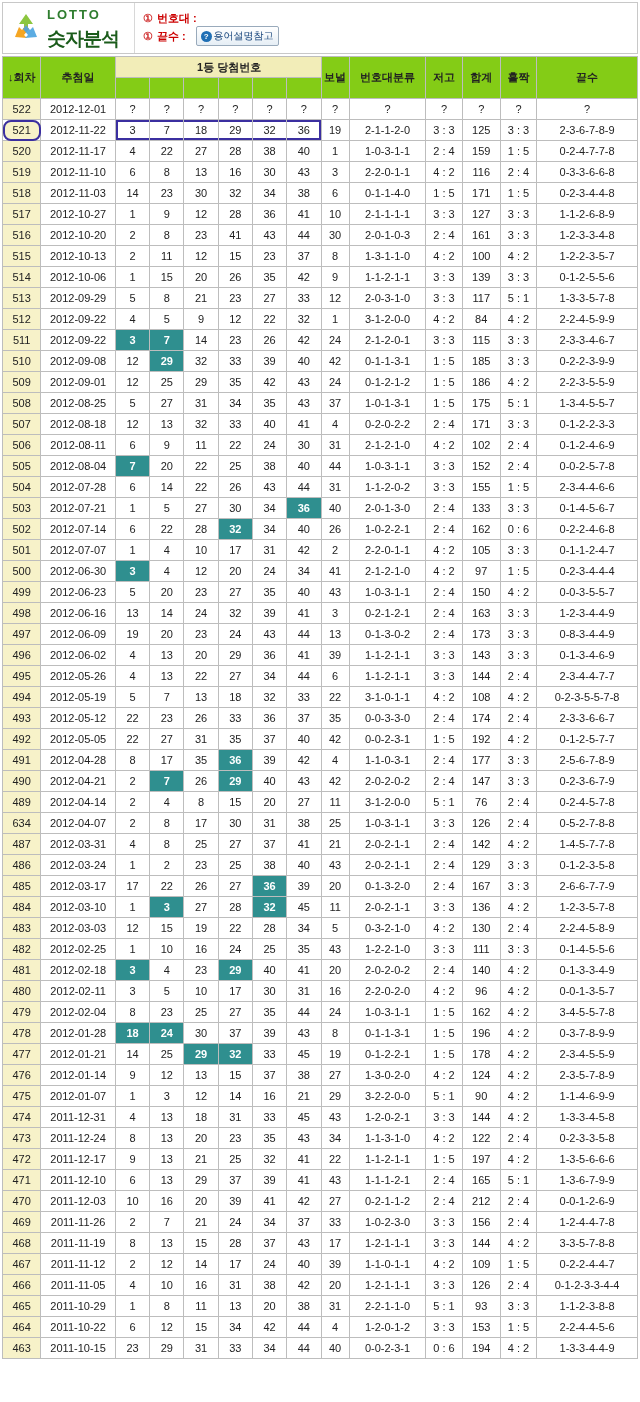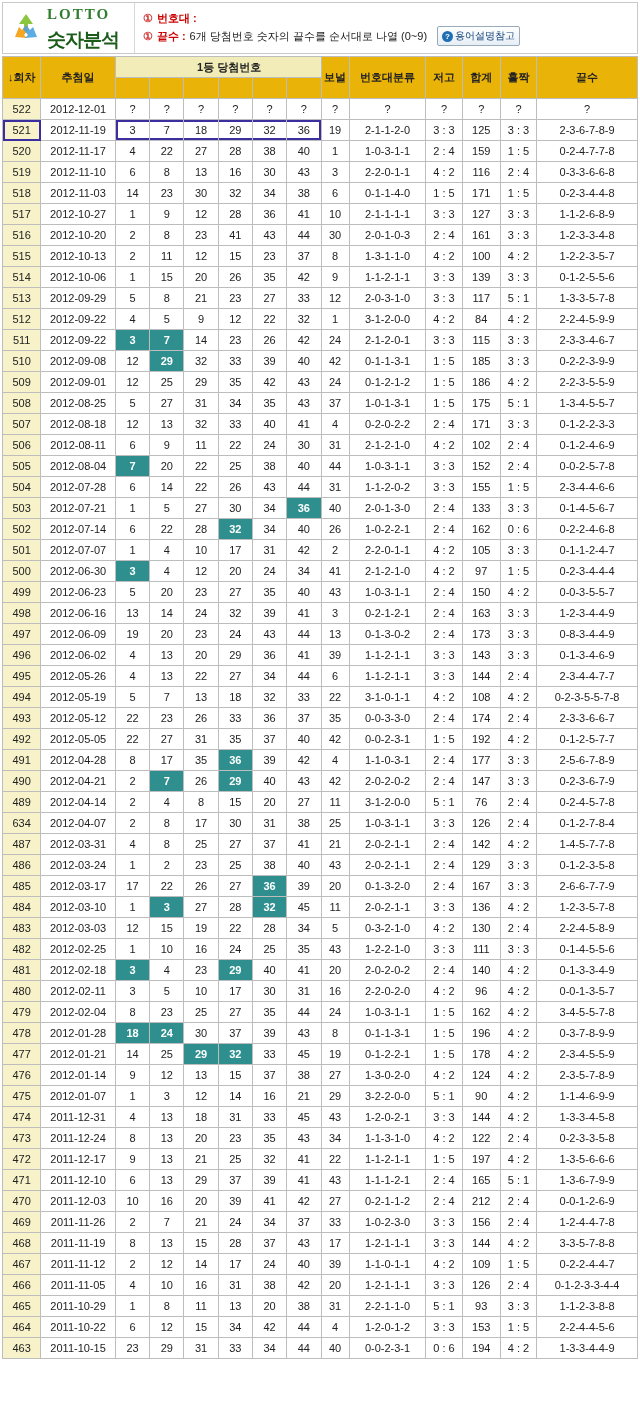--- a/index.html
+++ b/index.html
@@ -33,25 +33,25 @@
     border-right: 1px solid #d8d8d8;
   }
   .recycle {
     width: 34px; height: 34px;
     position: relative;
     flex: 0 0 auto;
   }
   .recycle svg { display: block; }
   .logo-text { line-height: 1; }
   .logo-lotto {
-    font-size: 15px;
+    font-size: 13px;
     color: #2f7d2f;
     letter-spacing: 2px;
     font-weight: bold;
-    font-family: Liberation Serif, serif;
+    font-family: Liberation Sans, sans-serif;
   }
   .logo-main {
     font-size: 19px;
     font-weight: bold;
     color: #1b5c1b;
     letter-spacing: -1px;
     margin-top: 8px;
   }
   .header-notes {
     flex: 1;
@@ -112,21 +112,21 @@
   }
   table.lotto th, table.lotto td {
     border: 1px solid #bdbdbd;
     text-align: center;
     height: 21px;
     padding: 0 1px;
     overflow: hidden;
     white-space: nowrap;
   }
   thead th {
-    background: #eab308;
+    background: #84cc16;
     font-weight: bold;
     font-size: 11px;
     color: #222;
     height: 17px;
   }
   thead th.grp {
     background: #f2edb8;
     padding-left: 23px;
   }
   
@@ -157,20 +157,21 @@
   td.low { background: #ffffff; }
   td.sum { background: #ffffff; }
   td.oe  { background: #ffffff; }
   td.tail{ background: #ffffff; letter-spacing: 0px; }
 
   tr.sel td.round {
     outline: 2px solid #3b2fa0;
     outline-offset: -2px;
     position: relative;
     z-index: 3;
+    border-radius: 8px;
   }
   tr.sel td.ball {
     position: relative;
   }
   
   tr.sel td.ball:first-of-type { box-shadow: inset 2px 0 0 #3b2fa0; }
   tr.sel td.ball { box-shadow: inset 0 2px 0 #3b2fa0, inset 0 -2px 0 #3b2fa0; }
   tr.sel td.ball.first { box-shadow: inset 2px 0 0 #3b2fa0, inset 0 2px 0 #3b2fa0, inset 0 -2px 0 #3b2fa0; }
   tr.sel td.ball.last  { box-shadow: inset -2px 0 0 #3b2fa0, inset 0 2px 0 #3b2fa0, inset 0 -2px 0 #3b2fa0; }
 </style>
@@ -194,21 +195,20 @@
       </div>
     </div>
     <div class="header-notes">
       <div class="note-line">
         <span class="circ">①</span>
         <span class="note-key">번호대 :</span>
       </div>
       <div class="note-line">
         <span class="circ">①</span>
         <span class="note-key">끝수 :</span>
-        <span class="note-val">6개 당첨번호 숫자의 끝수를 순서대로 나열 (0~9)</span>
         <span class="help-btn">
           <span class="qmark">?</span>
           <span>용어설명참고</span>
         </span>
       </div>
     </div>
   </div>
 
   <table class="lotto">
     <colgroup>
@@ -260,21 +260,21 @@
           <td class="ball last">?</td>
           <td class="bonus">?</td>
           <td class="cls">?</td>
           <td class="low">?</td>
           <td class="sum">?</td>
           <td class="oe">?</td>
           <td class="tail">?</td>
         </tr>
         <tr class="sel">
           <td class="round">521</td>
-          <td class="date">2012-11-19</td>
+          <td class="date">2012-11-22</td>
           <td class="ball first">3</td>
           <td class="ball">7</td>
           <td class="ball">18</td>
           <td class="ball">29</td>
           <td class="ball">32</td>
           <td class="ball last">36</td>
           <td class="bonus">19</td>
           <td class="cls">2-1-1-2-0</td>
           <td class="low">3 : 3</td>
           <td class="sum">125</td>
@@ -800,21 +800,21 @@
           <td class="ball">8</td>
           <td class="ball">17</td>
           <td class="ball">30</td>
           <td class="ball">31</td>
           <td class="ball last">38</td>
           <td class="bonus">25</td>
           <td class="cls">1-0-3-1-1</td>
           <td class="low">3 : 3</td>
           <td class="sum">126</td>
           <td class="oe">2 : 4</td>
-          <td class="tail">0-1-2-7-8-4</td>
+          <td class="tail">0-5-2-7-8-8</td>
         </tr>
         <tr>
           <td class="round">487</td>
           <td class="date">2012-03-31</td>
           <td class="ball first">4</td>
           <td class="ball">8</td>
           <td class="ball">25</td>
           <td class="ball">27</td>
           <td class="ball">37</td>
           <td class="ball last">41</td>

